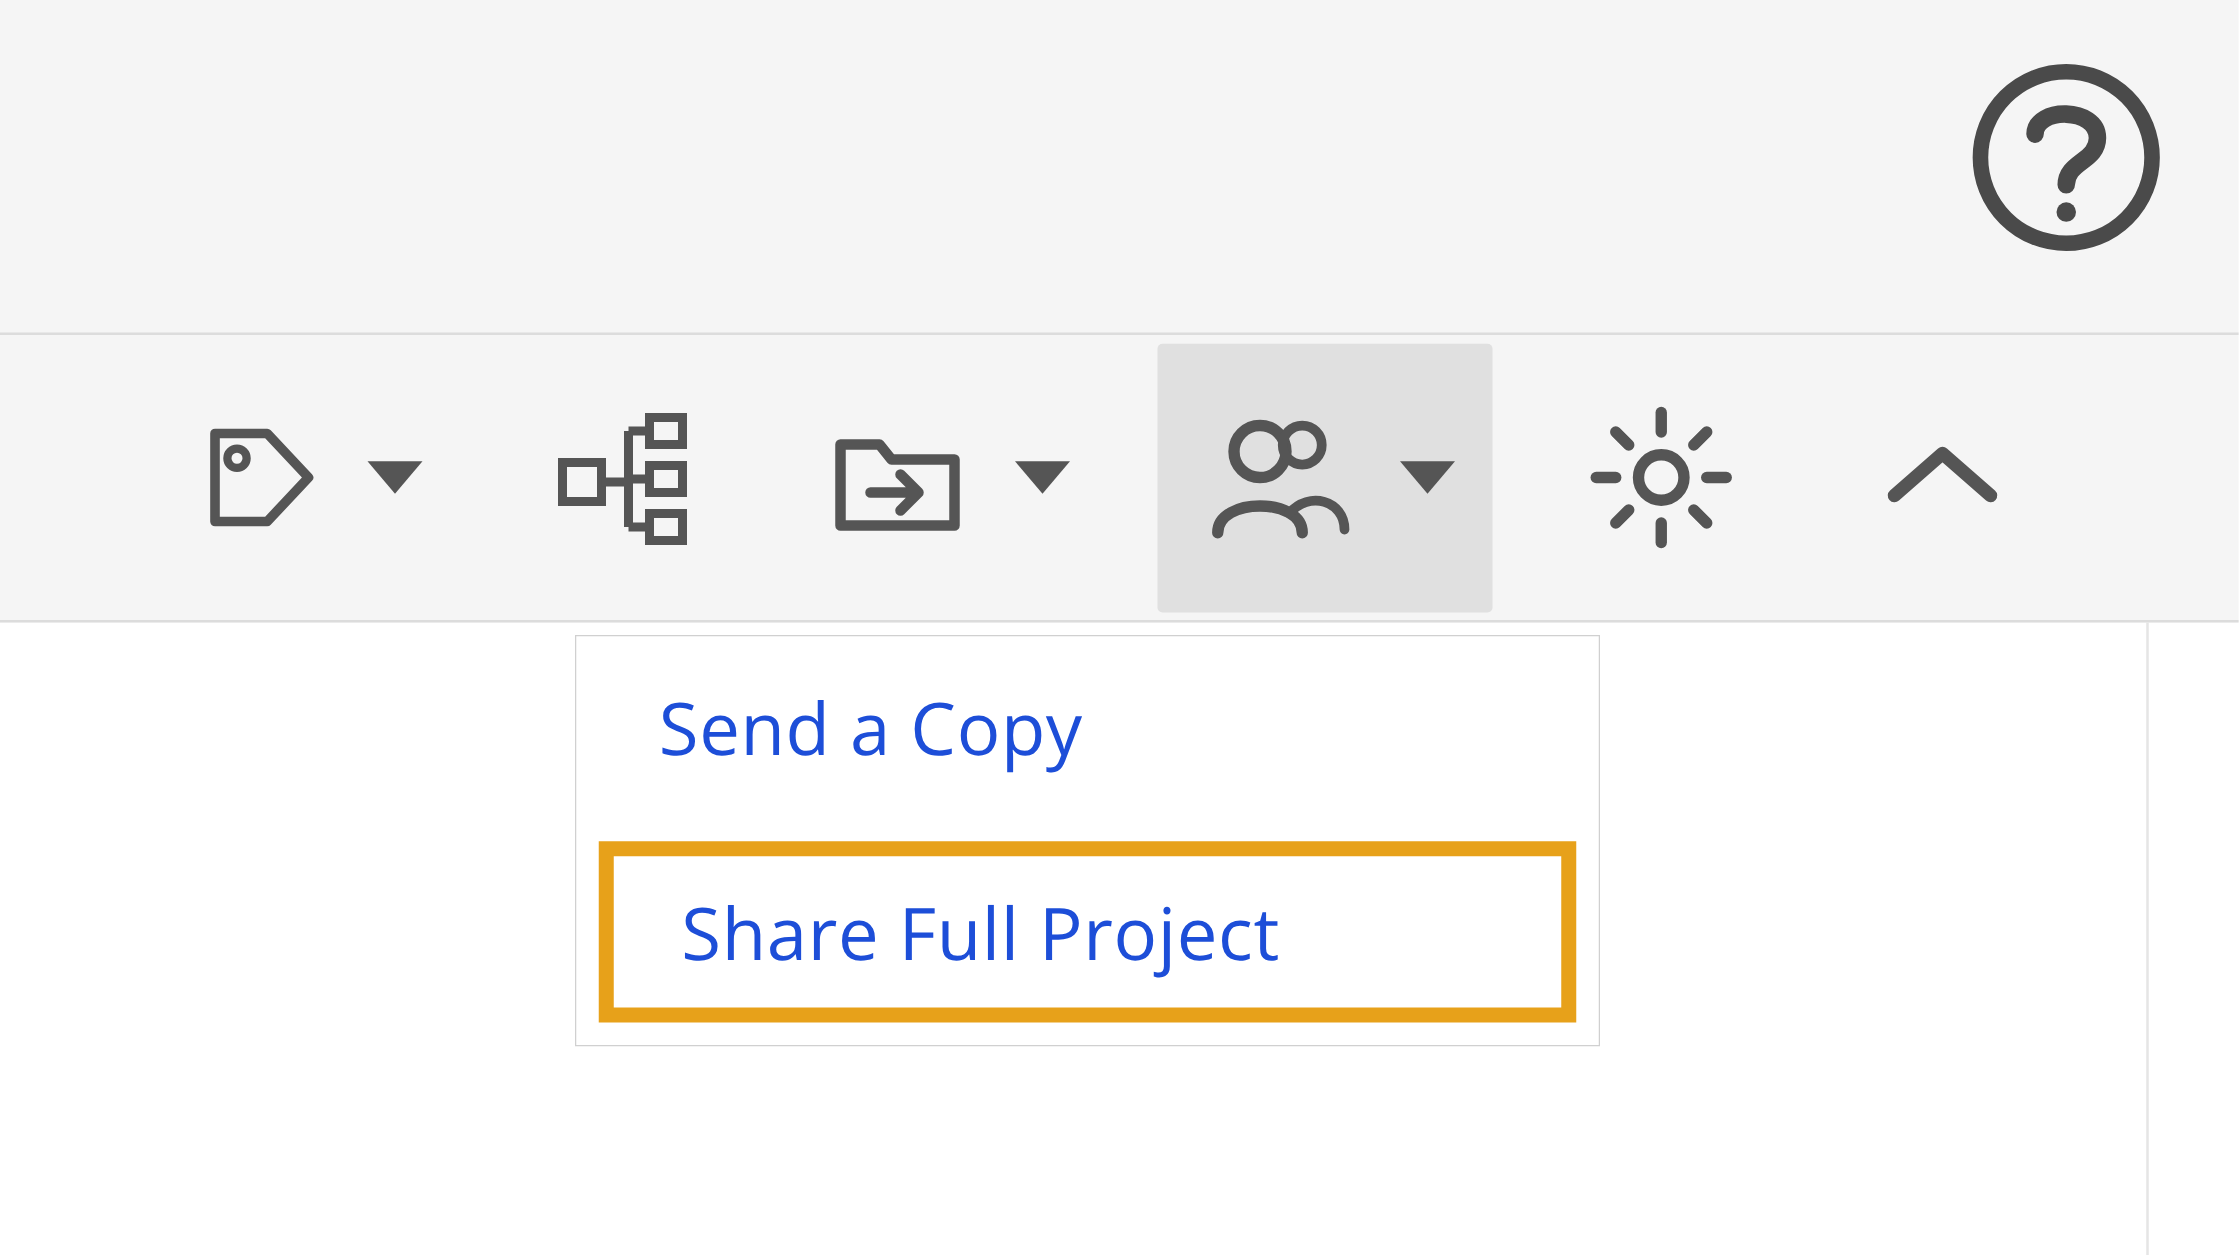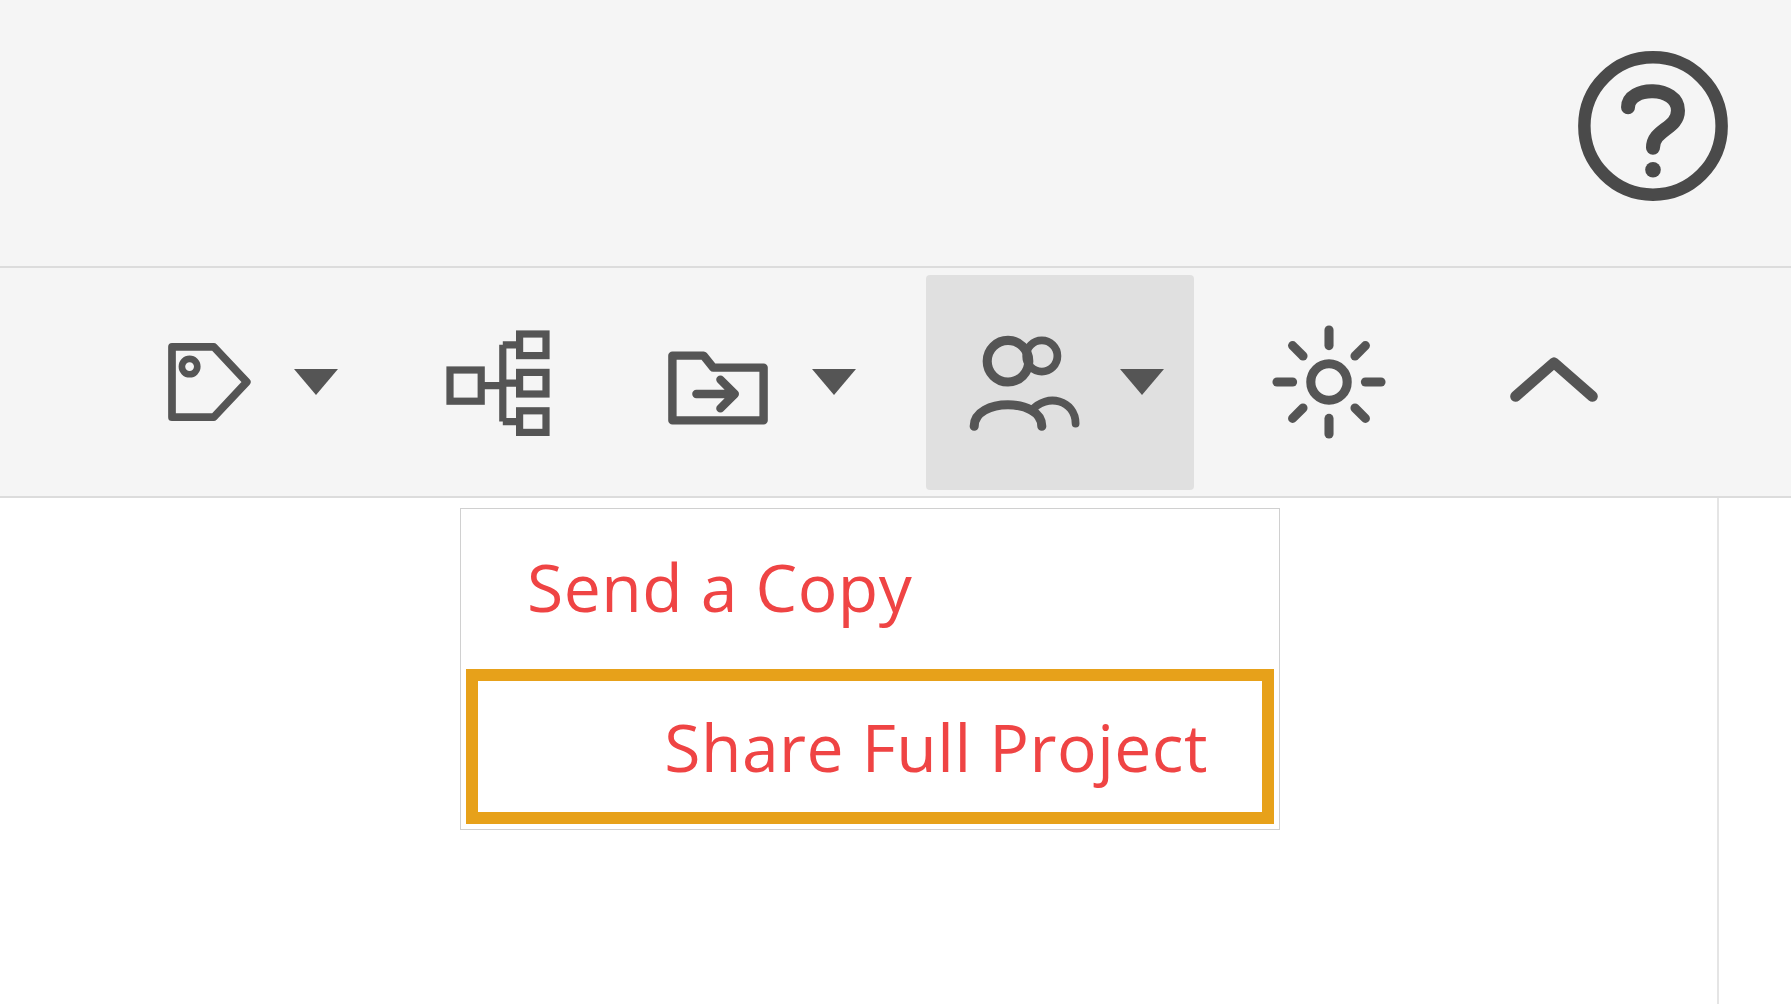--- a/index.html
+++ b/index.html
@@ -84,31 +84,30 @@
     position: absolute;
     left: 460px;
     top: 508px;
     width: 820px;
     background: #ffffff;
     border: 1px solid #d0d0d0;
     z-index: 10;
   }
   .dropdown-item {
     padding: 38px 66px 38px 66px;
-    font-size: 66px;
-    color: #ef4444;
+    font-size: 58px;
+    color: #1d4ed8;
     letter-spacing: 0.5px;
     cursor: pointer;
     line-height: 1.2;
   }
   .dropdown-item.highlight {
     border: 12px solid #e7a11a;
-    margin: 5px;
+    margin: 18px;
     padding: 26px 54px;
-    text-align: right;
   }
 
   
   .right-divider {
     position: absolute;
     top: 498px;
     bottom: 0;
     right: 72px;
     width: 2px;
     background: #e5e5e5;

